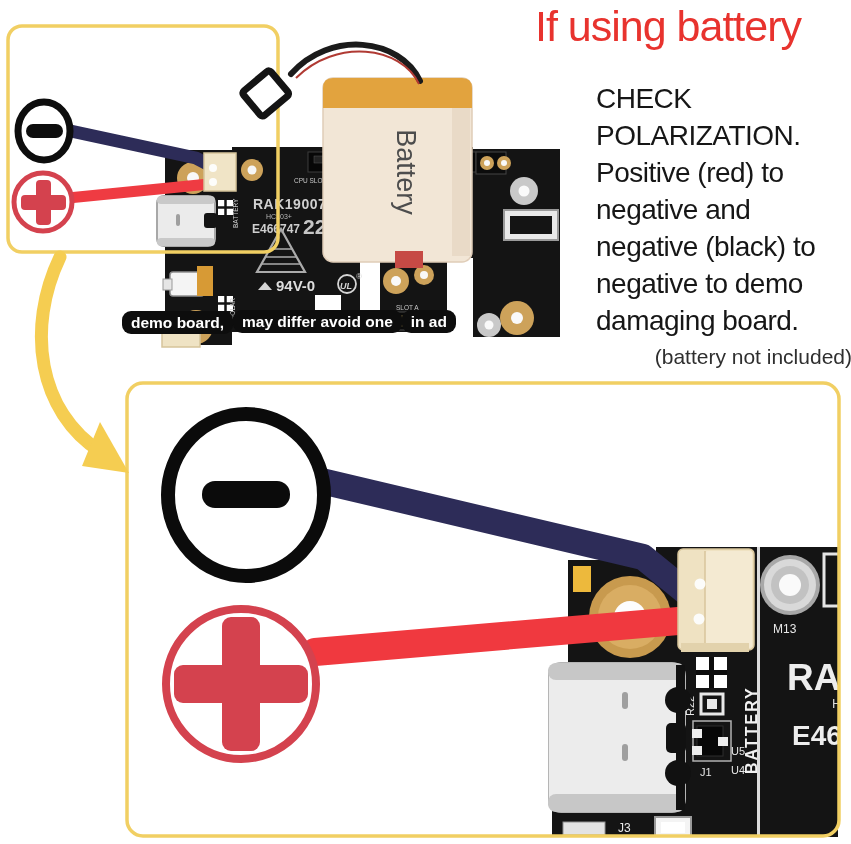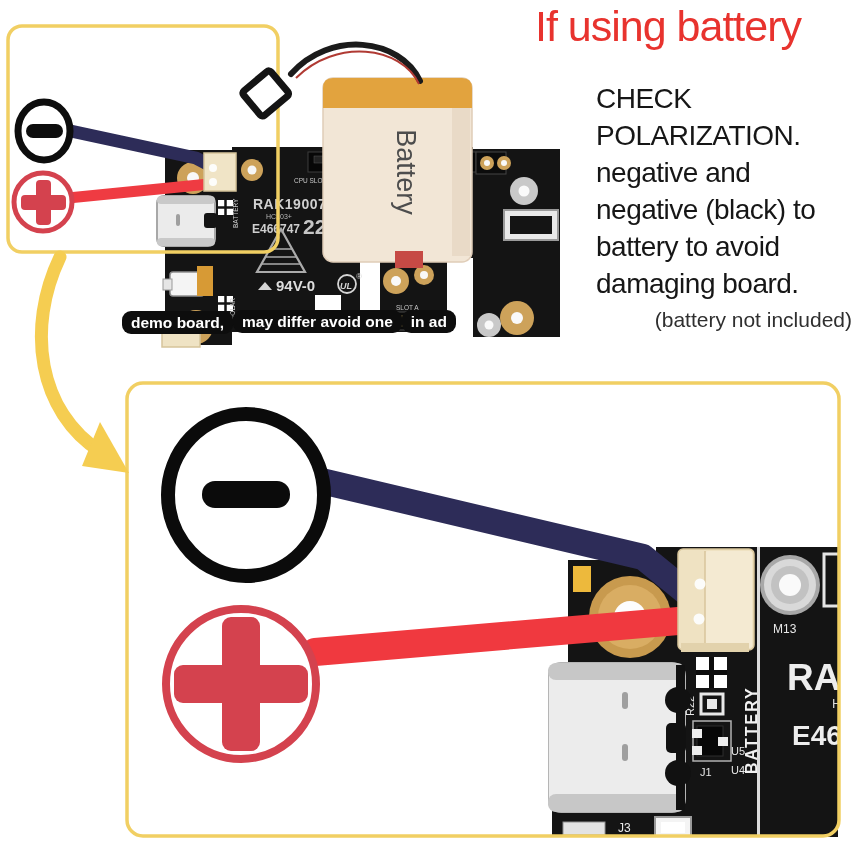--- a/index.html
+++ b/index.html
@@ -232,23 +232,24 @@
       <path d="M60,257 C26,328 38,412 101,452" fill="none" stroke="#f5cd51" stroke-width="13" stroke-linecap="round"></path>
       <polygon points="129,473 82,466 100,422" fill="#f5cd51"></polygon>
     </g>
   </svg>
 
   <div class="heading">If using battery</div>
 
   <div class="instructions">
     <div class="line">CHECK</div>
     <div class="line">POLARIZATION.</div>
+    <div class="line">Positive (red) to</div>
     <div class="line">negative and</div>
     <div class="line">negative (black) to</div>
-    <div class="line">battery to avoid</div>
+    <div class="line">negative to demo</div>
     <div class="line">damaging board.</div>
     <div class="note">(battery not included)</div>
   </div>
 
   <div class="demo-label">
     <span>demo board,</span>
     <span>may differ avoid one</span>
     <span>in ad</span>
   </div>
 

